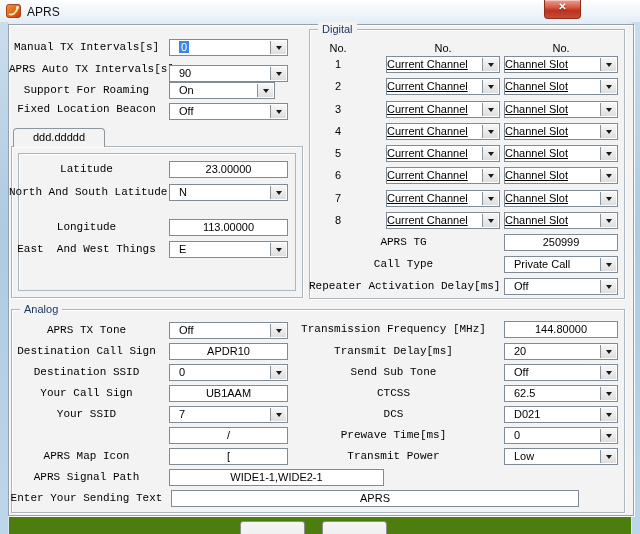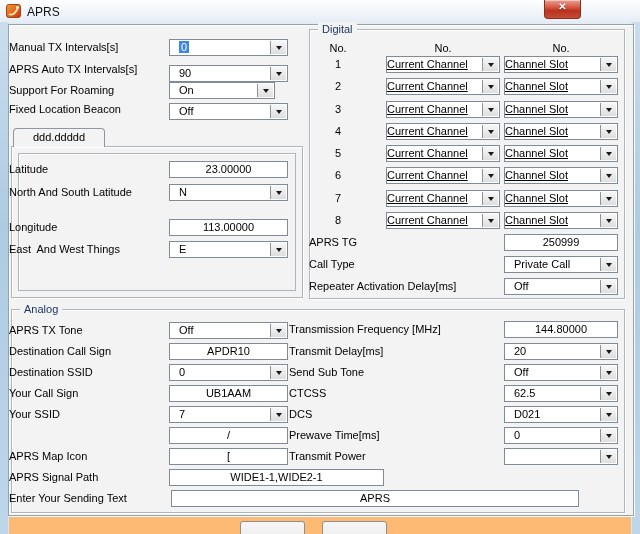--- a/index.html
+++ b/index.html
@@ -1,18 +1,18 @@
 <!DOCTYPE html>
 <html><head>
 <meta charset="utf-8">
 <style>
   html,body{margin:0;padding:0;background:#d8e2ec;}
   .window{
     position:relative;width:640px;height:534px;overflow:hidden;
-    background:#fdba74;font-family:"Liberation Sans",sans-serif;font-size:11px;color:#000;
+    background:#4d7c0f;font-family:"Liberation Sans",sans-serif;font-size:11px;color:#000;
   }
   
   .titlebar{position:absolute;left:0;top:0;width:640px;height:24px;
     background:linear-gradient(#fdfeff,#eef4fa 60%,#e2ebf4);}
   .title-text{position:absolute;left:27px;top:5px;font-size:12px;color:#111;}
   .app-icon{position:absolute;left:6px;top:4px;width:15px;height:14px;}
   .close-btn{position:absolute;left:544px;top:0;width:35px;height:18px;
     background:linear-gradient(#e9a197,#d65a42 40%,#bd3020 60%,#c04f34);
     border:1px solid #8e2c1b;border-top:none;border-radius:0 0 4px 4px;
     box-shadow:inset 0 1px 0 rgba(255,255,255,.45);cursor:default;}
@@ -25,21 +25,21 @@
   
   .panel{position:absolute;left:8px;top:24px;width:624px;height:490px;
     background:#f3f3f3;border:1px solid #97a1ab;
     box-shadow:1px 1px 0 #fbfcfd, inset 1px 1px 0 #fdfdfd;}
   
   .group{position:absolute;border:1px solid #adb6bd;
     box-shadow:inset 1px 1px 0 #ffffff, 1px 1px 0 #ffffff;}
   .group>.legend{position:absolute;top:-8px;left:8px;background:#f3f3f3;
     padding:0 4px;color:#17325e;line-height:14px;}
   
-  .lbl{position:absolute;height:17px;line-height:17px;text-align:left;white-space:pre;color:#000;}
+  .lbl{position:absolute;height:17px;line-height:17px;text-align:center;white-space:pre;color:#000;font-family:Liberation Mono, monospace;}
   
   .tbox{position:absolute;height:17px;box-sizing:border-box;background:#fff;
     border:1px solid #7f8b96;line-height:15px;padding:0 3px;overflow:hidden;}
   .tbox.center{text-align:center;}
   
   .combo{position:absolute;height:17px;box-sizing:border-box;background:#fff;
     border:1px solid #7f8b96;}
   .combo .ctext{position:absolute;left:0;top:0;right:16px;height:15px;line-height:15px;
     padding-left:9px;overflow:hidden;white-space:nowrap;}
   .combo .ctext.center{padding-left:0;text-align:left;text-decoration:underline;}
@@ -299,20 +299,21 @@
       </div>
 
     <div class="lbl" style="left:280px;top:402px;width:209px">Prewave Time[ms]</div>
     <div class="combo" style="left:495px;top:402px;width:114px">
         <span class="ctext">0</span>
         <span class="arrow"></span>
       </div>
 
     <div class="lbl" style="left:280px;top:423px;width:209px">Transmit Power</div>
     <div class="combo" style="left:495px;top:423px;width:114px">
+        <span class="ctext">Low</span>
         <span class="arrow"></span>
       </div>
 
   </div>
 
   <div class="footer-btn" style="left:240px;top:521px"></div>
   <div class="footer-btn" style="left:322px;top:521px"></div>
 
 </div>
 

